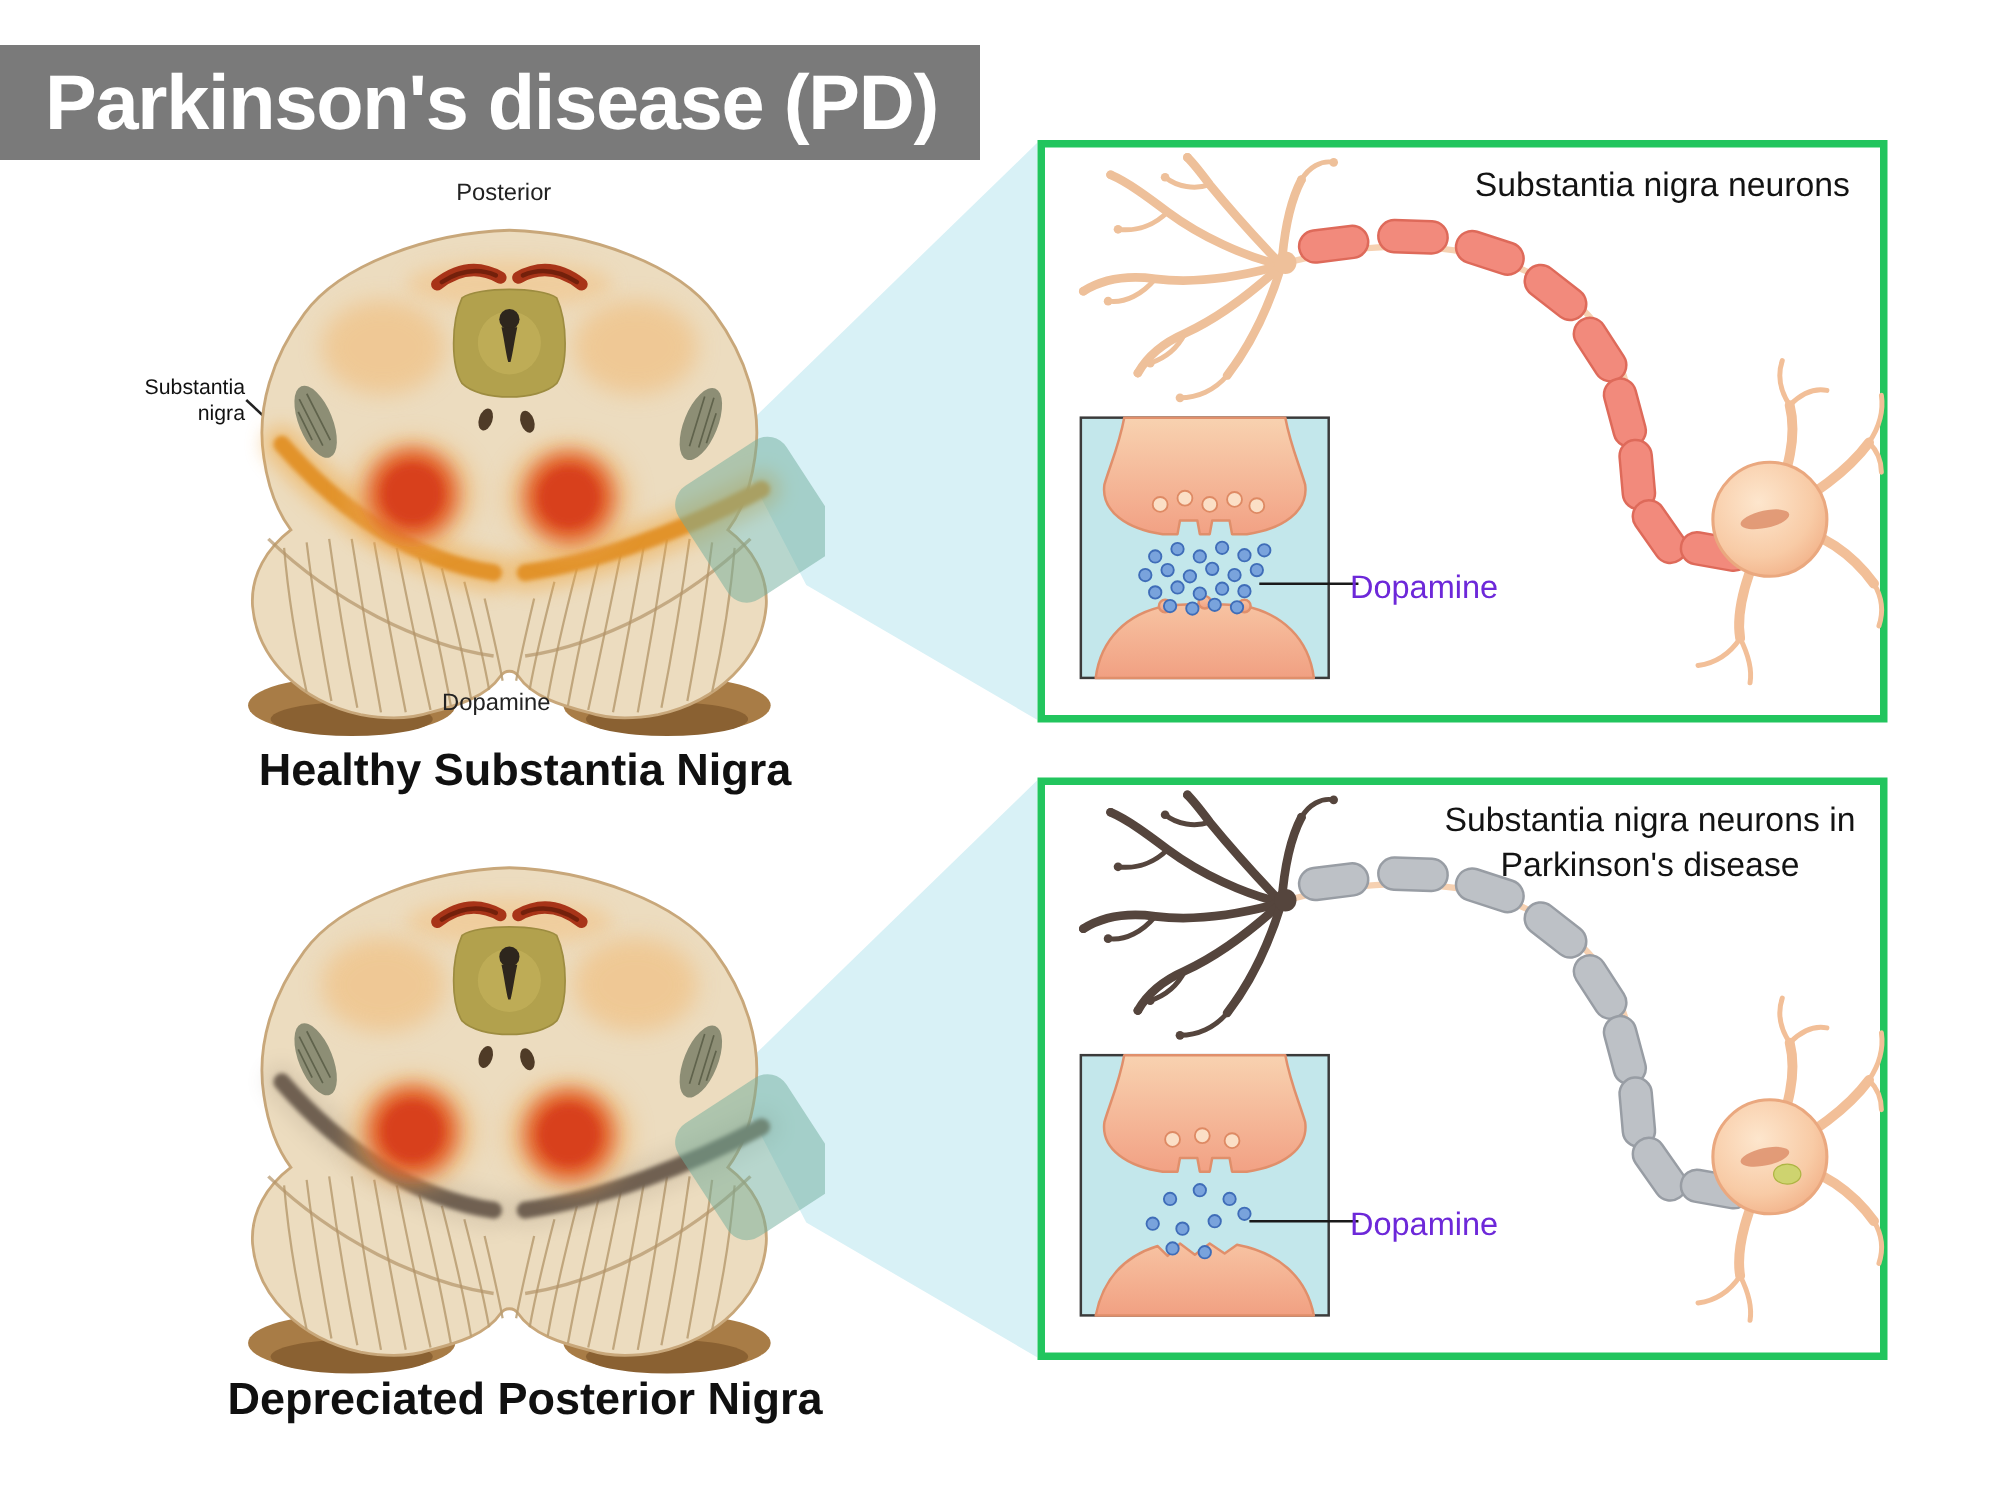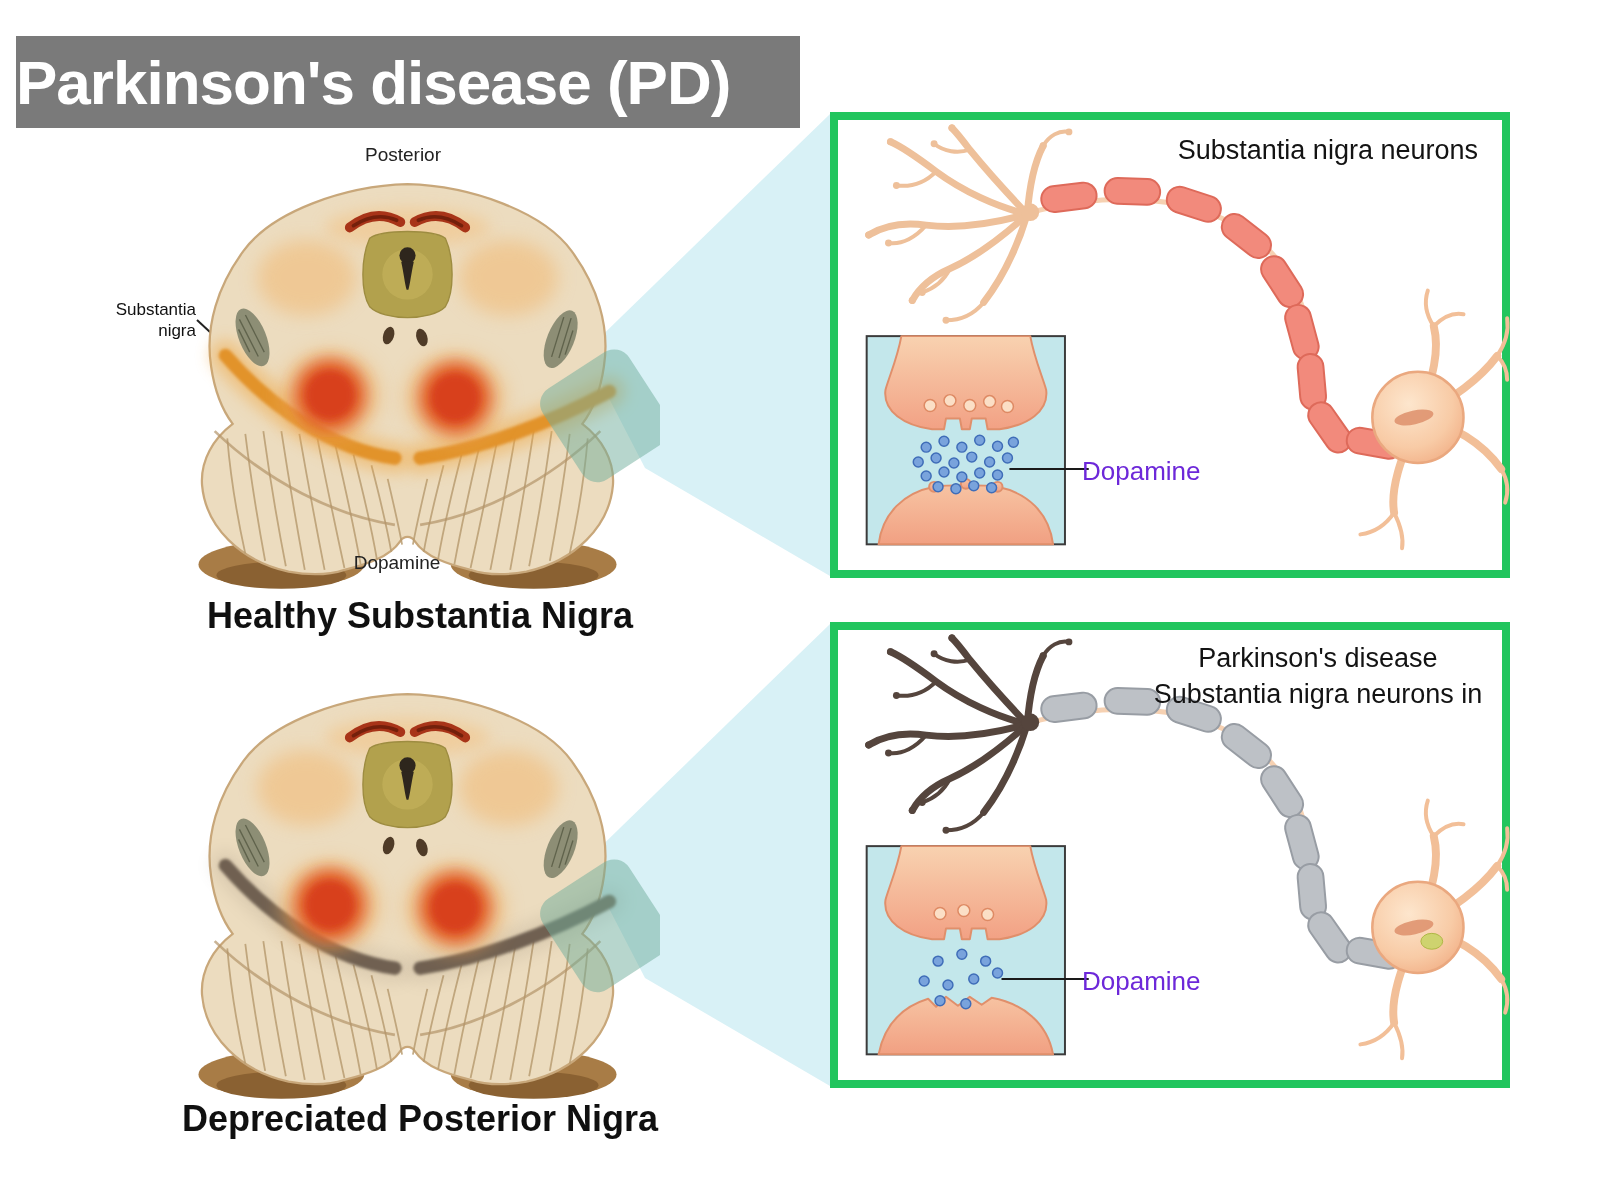--- a/index.html
+++ b/index.html
@@ -5,36 +5,36 @@
   * { box-sizing: border-box; margin: 0; padding: 0; }
   html,body { background:#fff; }
   .canvas {
     position: relative; width: 1600px; height: 1200px;
     background: #fff; overflow: hidden;
     font-family: "Liberation Sans", sans-serif; color:#111;
   }
   svg.abs { position:absolute; }
   #underlay { left:0; top:0; z-index:0; }
   .titlebar {
-    position:absolute; left:16px; top:36px; width:784px; height:92px;
+    position:absolute; left:0; top:36px; width:784px; height:92px;
     background: var(--title-bar-bg, #7a7a7a); z-index:3;
-    display:flex; align-items:center; 
+    display:flex; align-items:center; padding-left:36px;
   }
   .titlebar .t {
     color:#fff; font-size:62px; font-weight:bold; letter-spacing:-1px; white-space:nowrap;
   }
   .brain { z-index:1; }
   .brain-healthy  { --sn: var(--healthy-sn,  #e2932c); --sn-glow:#f0a844; --sn-glow-op:0.5; }
   .brain-diseased { --sn: var(--diseased-sn, #6f6051); --sn-glow:#6f6051; --sn-glow-op:0.12; }
   .small-label { position:absolute; font-size:19px; color:#222; text-align:center; z-index:3; }
   .sn-label { position:absolute; left:78px; top:285px; width:118px; font-size:17px; line-height:1.25; text-align:right; z-index:3;margin-top:14px; }
   .caption { position:absolute; width:580px; text-align:center; font-size:36px; font-weight:bold; color:#101010; z-index:3; }
   .panel {
     position:absolute; left:830px; width:680px; height:466px;
-    background:#fff; border:8px solid #22c55e; z-index:2;
+    background:#fff; border:6px solid #22c55e; z-index:2;
   }
   .panel > svg { position:absolute; left:0; top:0; }
   .panel-title { position:absolute; font-size:27px; color:#131313; z-index:4; }
   .panel-title.single { right:24px; top:15px; }
   .panel-title.double { right:14px; top:10px; width:340px; text-align:center; line-height:1.35; }
   .dopamine-label { position:absolute; left:244px; top:336px; font-size:26px; color:#6d28d9; z-index:4; }
   .neuron-healthy  { --dendrite: var(--healthy-dendrite,#eec09a);  --myelin: var(--healthy-myelin,#f28a7c);  --myelin-stroke: var(--healthy-myelin-stroke,#de6a5a); }
   .neuron-diseased { --dendrite: var(--diseased-dendrite,#55453d); --myelin: var(--diseased-myelin,#bdc1c6); --myelin-stroke: var(--diseased-myelin-stroke,#989da4); }
   .beam { fill: var(--beam, #d8f1f6); }
   .dopa-dot { fill: var(--dopamine-dot,#79a3dc); stroke:#3f6db8; stroke-width:1.5; }
@@ -298,22 +298,22 @@
             <circle class="dopa-dot" cx="154" cy="371" r="5"></circle>
         </g>
         <path class="pointer" d="M172,352 L252,352"></path>
       </g>
     </svg>
     <div class="dopamine-label">Dopamine</div>
   </div>
 
   <div class="panel" style="top:622px;">
     <div class="panel-title double">
+      <div>Substantia nigra neurons in</div>
       <div>Parkinson's disease</div>
-      <div>Substantia nigra neurons in</div>
     </div>
     <svg class="neuron-diseased" width="676" height="462" viewBox="0 0 680 466">
       <use href="#neuron-sym"></use>
       <ellipse cx="598" cy="314" rx="11" ry="8" fill="#ccd46c" stroke="#aab43e" opacity="0.95"></ellipse>
       <g>
         <rect class="inset-box" x="28" y="218" width="200" height="210"></rect>
         <path class="terminal" d="M63,218 L193,218 C197,240 205,258 209,272 C212,294 190,308 162,312 L150,312 L148,301 L134,301 L132,312 L124,312 L122,301 L108,301 L106,312 L94,312 C66,308 44,294 47,272 C51,258 59,240 63,218 Z"></path>
         <g>
           <circle class="vesicle" cx="102" cy="286" r="6"></circle>
             <circle class="vesicle" cx="126" cy="283" r="6"></circle>

